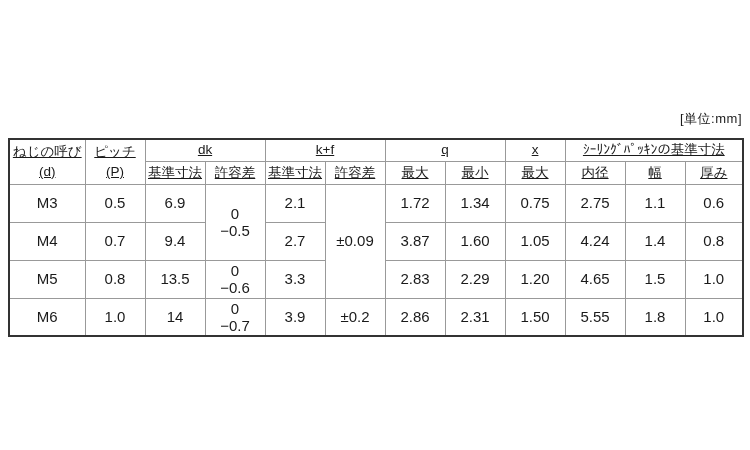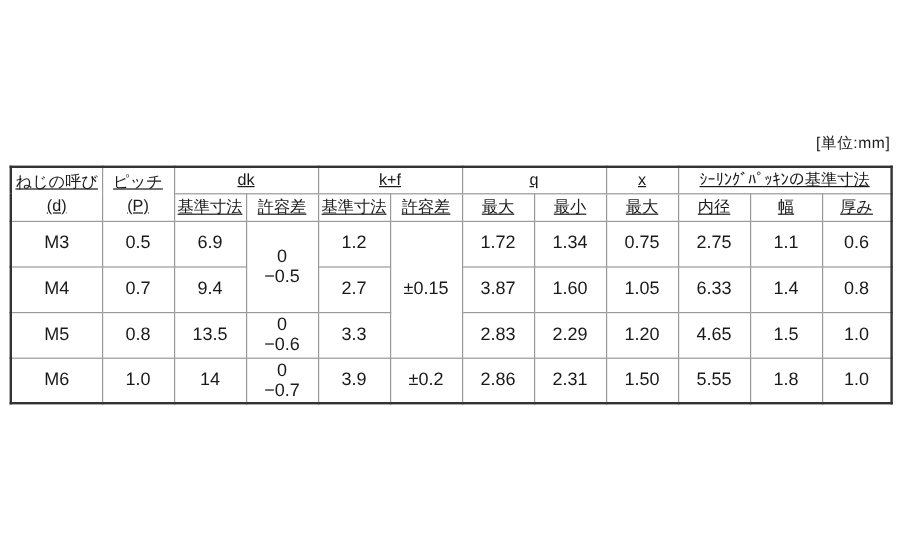--- a/index.html
+++ b/index.html
@@ -100,38 +100,38 @@
           <th>厚み</th>
         </tr>
       </thead>
     <tbody>
         <tr class="drow">
           <td>M3</td>
           <td>0.5</td>
           <td>6.9</td>
           <td rowspan="2">0
 −0.5</td>
-          <td>1.2</td>
-          <td rowspan="3">±0.15</td>
+          <td>2.1</td>
+          <td rowspan="3">±0.09</td>
           <td>1.72</td>
           <td>1.34</td>
           <td>0.75</td>
           <td>2.75</td>
           <td>1.1</td>
           <td>0.6</td>
         </tr>
         <tr class="drow">
           <td>M4</td>
           <td>0.7</td>
           <td>9.4</td>
           <td>2.7</td>
           <td>3.87</td>
           <td>1.60</td>
           <td>1.05</td>
-          <td>6.33</td>
+          <td>4.24</td>
           <td>1.4</td>
           <td>0.8</td>
         </tr>
         <tr class="drow">
           <td>M5</td>
           <td>0.8</td>
           <td>13.5</td>
           <td>0
 −0.6</td>
           <td>3.3</td>

